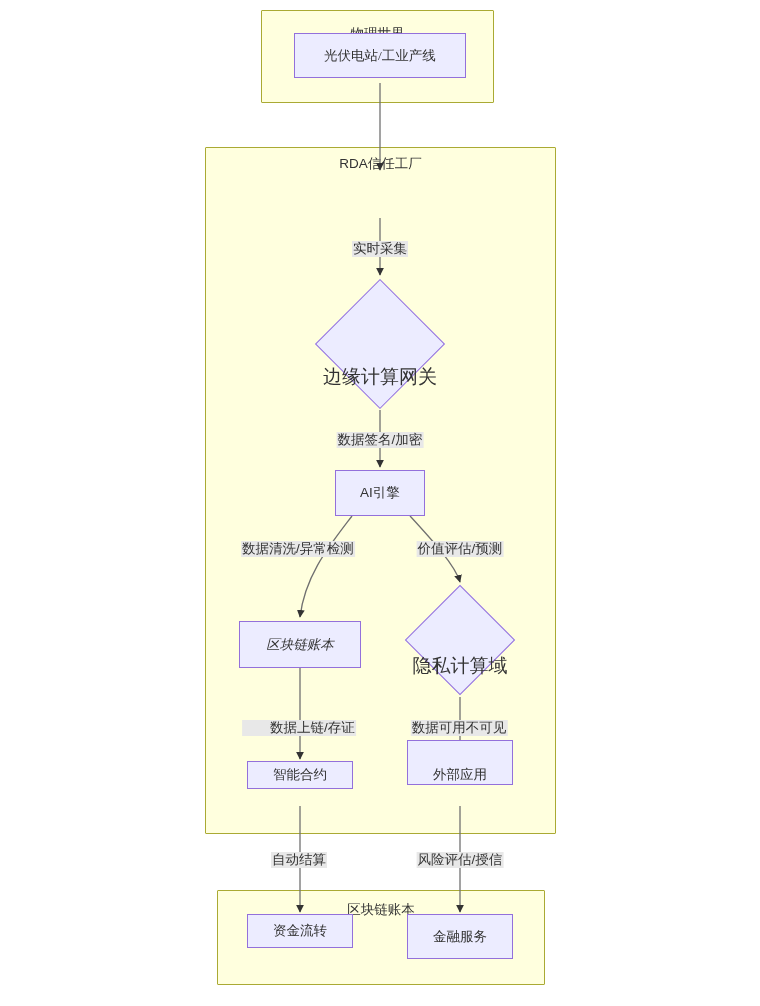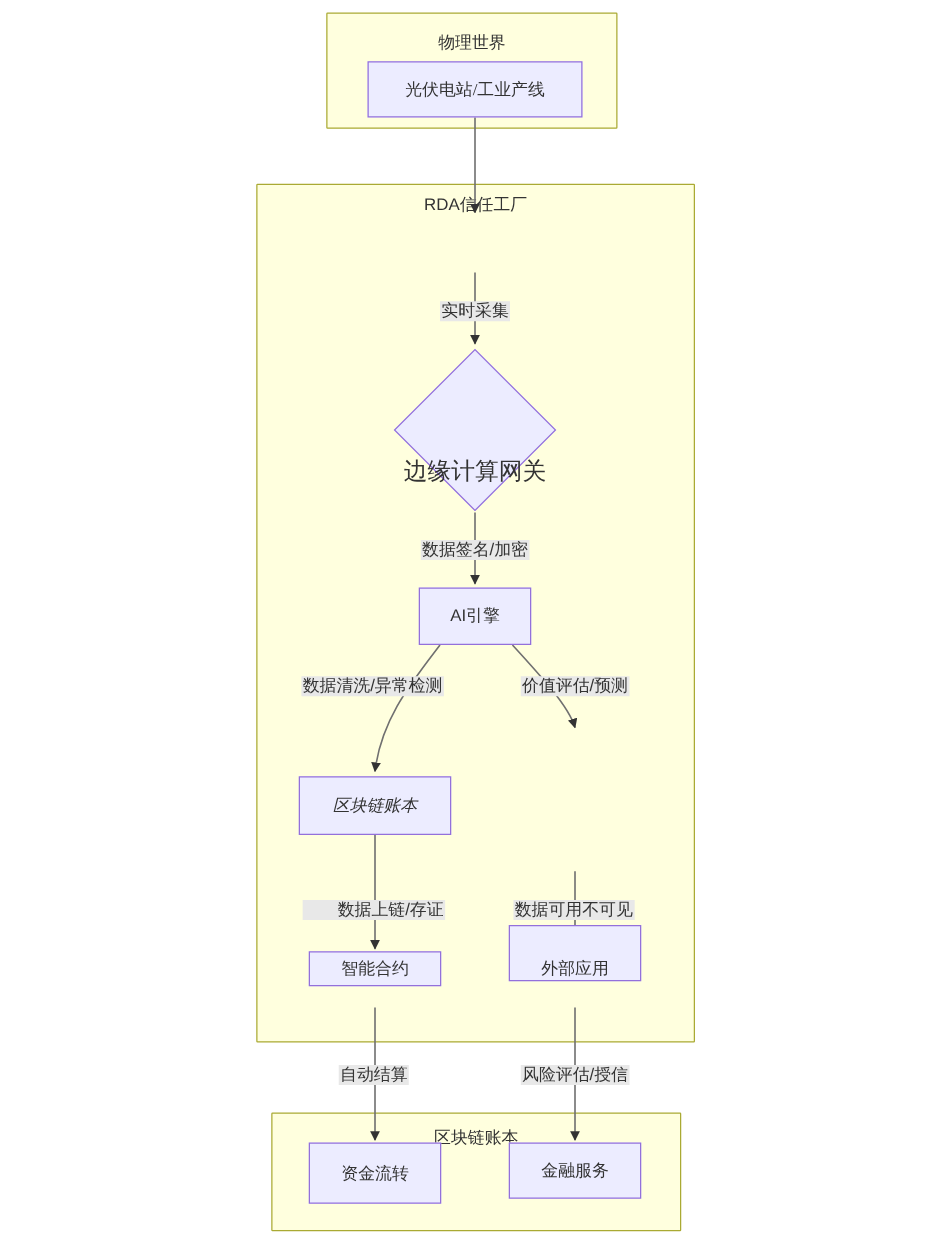--- a/index.html
+++ b/index.html
@@ -103,48 +103,52 @@
       <path d="M300,668 L300,759" marker-end="url(#ah)"></path>
 
       <path d="M460,697 L460,759" marker-end="url(#ah)"></path>
 
       <path d="M300,806 L300,912" marker-end="url(#ah)"></path>
 
       <path d="M460,806 L460,912" marker-end="url(#ah)"></path>
     </g>
   </svg>
 
-  <div class="node" style="left:294px;top:49px;width:172px;height:45px;font-family:Liberation Serif, serif;">
+  <div class="node" style="left:294px;top:33px;width:172px;height:45px;font-family:Liberation Serif, serif;">
     <span>光伏电站/工业产线</span>
   </div>
 
 
   <div class="diamond" style="left:334px;top:298px;width:92px;height:92px;">
     <span class="shape"></span>
     <span class="dlabel">边缘计算网关</span>
   </div>
 
   <div class="node" style="left:335px;top:470px;width:90px;height:46px;">
     <span>AI引擎</span>
   </div>
 
   <div class="node" style="left:239px;top:621px;width:122px;height:47px;font-style:italic;">
     <span>区块链账本</span>
   </div>
 
+  <div class="diamond" style="left:421px;top:601px;width:78px;height:78px;">
+    <span class="shape"></span>
+    <span class="dlabel">隐私计算域</span>
+  </div>
 
   <div class="node" style="left:247px;top:761px;width:106px;height:28px;">
     <span>智能合约</span>
   </div>
 
   <div class="node" style="left:407px;top:740px;width:106px;height:45px;align-items:flex-end;">
     <span>外部应用</span>
   </div>
 
-  <div class="node" style="left:247px;top:914px;width:106px;height:49px;">
+  <div class="node" style="left:247px;top:914px;width:106px;height:34px;">
     <span>资金流转</span>
   </div>
 
   <div class="node" style="left:407px;top:914px;width:106px;height:45px;">
     <span>金融服务</span>
   </div>
 
   <div class="edge-label" style="left:380px;top:241px;">实时采集</div>
 
   <div class="edge-label" style="left:380px;top:432px;">数据签名/加密</div>

